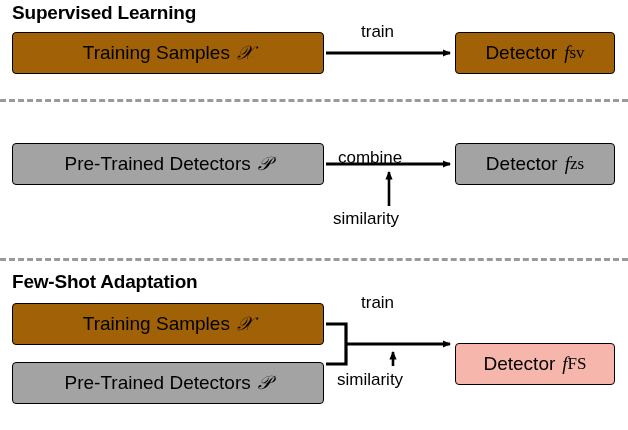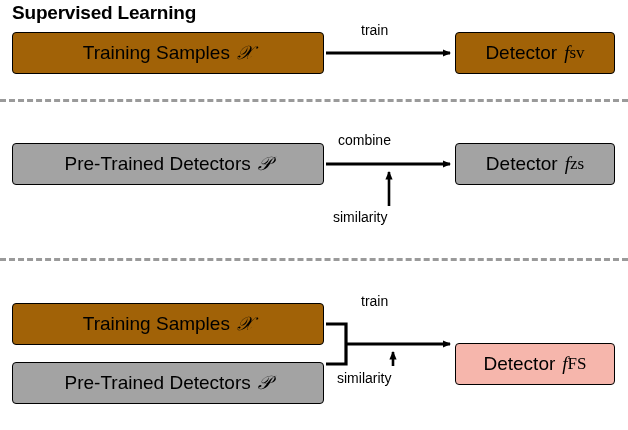--- a/index.html
+++ b/index.html
@@ -47,21 +47,21 @@
   .mathf { font-family: "Liberation Serif", serif; font-style: italic; }
   .sub {
     font-size: 17px;
     vertical-align: sub;
     font-style: normal;
     font-family: "Liberation Serif", serif;
   }
 
   .edge-label {
     position: absolute;
-    font-size: 14px;
+    font-size: 17px;
     white-space: nowrap;
     text-align: center;
   }
 
   .divider {
     position: absolute;
     height: 0;
     border-top: 3px dashed #9a9a9a;
     width: 100%;
     left: 0;
@@ -97,32 +97,33 @@
   </div>
 
   <div class="divider" style="top:99px;"></div>
 
 
   <div class="box green" style="left:12px; top:143px; width:312px; height:42px;">
     <span>Pre-Trained Detectors</span>
     <span class="cal" style="margin-left:7px;">𝒫</span>
   </div>
 
-  <div class="edge-label" style="left:338px; top:132px;">combine</div>
+  <div class="edge-label" style="left:338px; top:148px;">combine</div>
 
   <div class="edge-label" style="left:333px; top:209px;">similarity</div>
 
   <div class="box green" style="left:455px; top:143px; width:160px; height:42px;">
     <span>Detector</span>
     <span class="mathf" style="margin-left:7px;">f</span>
       <span class="sub">zs</span>
   </div>
 
   <div class="divider" style="top:258px;"></div>
 
+  <div class="section-title" style="left:12px; top:271px;">Few-Shot Adaptation</div>
 
   <div class="box blue" style="left:12px; top:303px; width:312px; height:42px;">
     <span>Training Samples</span>
     <span class="cal" style="margin-left:7px;">𝒳</span>
   </div>
 
   <div class="box green" style="left:12px; top:362px; width:312px; height:42px;">
     <span>Pre-Trained Detectors</span>
     <span class="cal" style="margin-left:7px;">𝒫</span>
   </div>

